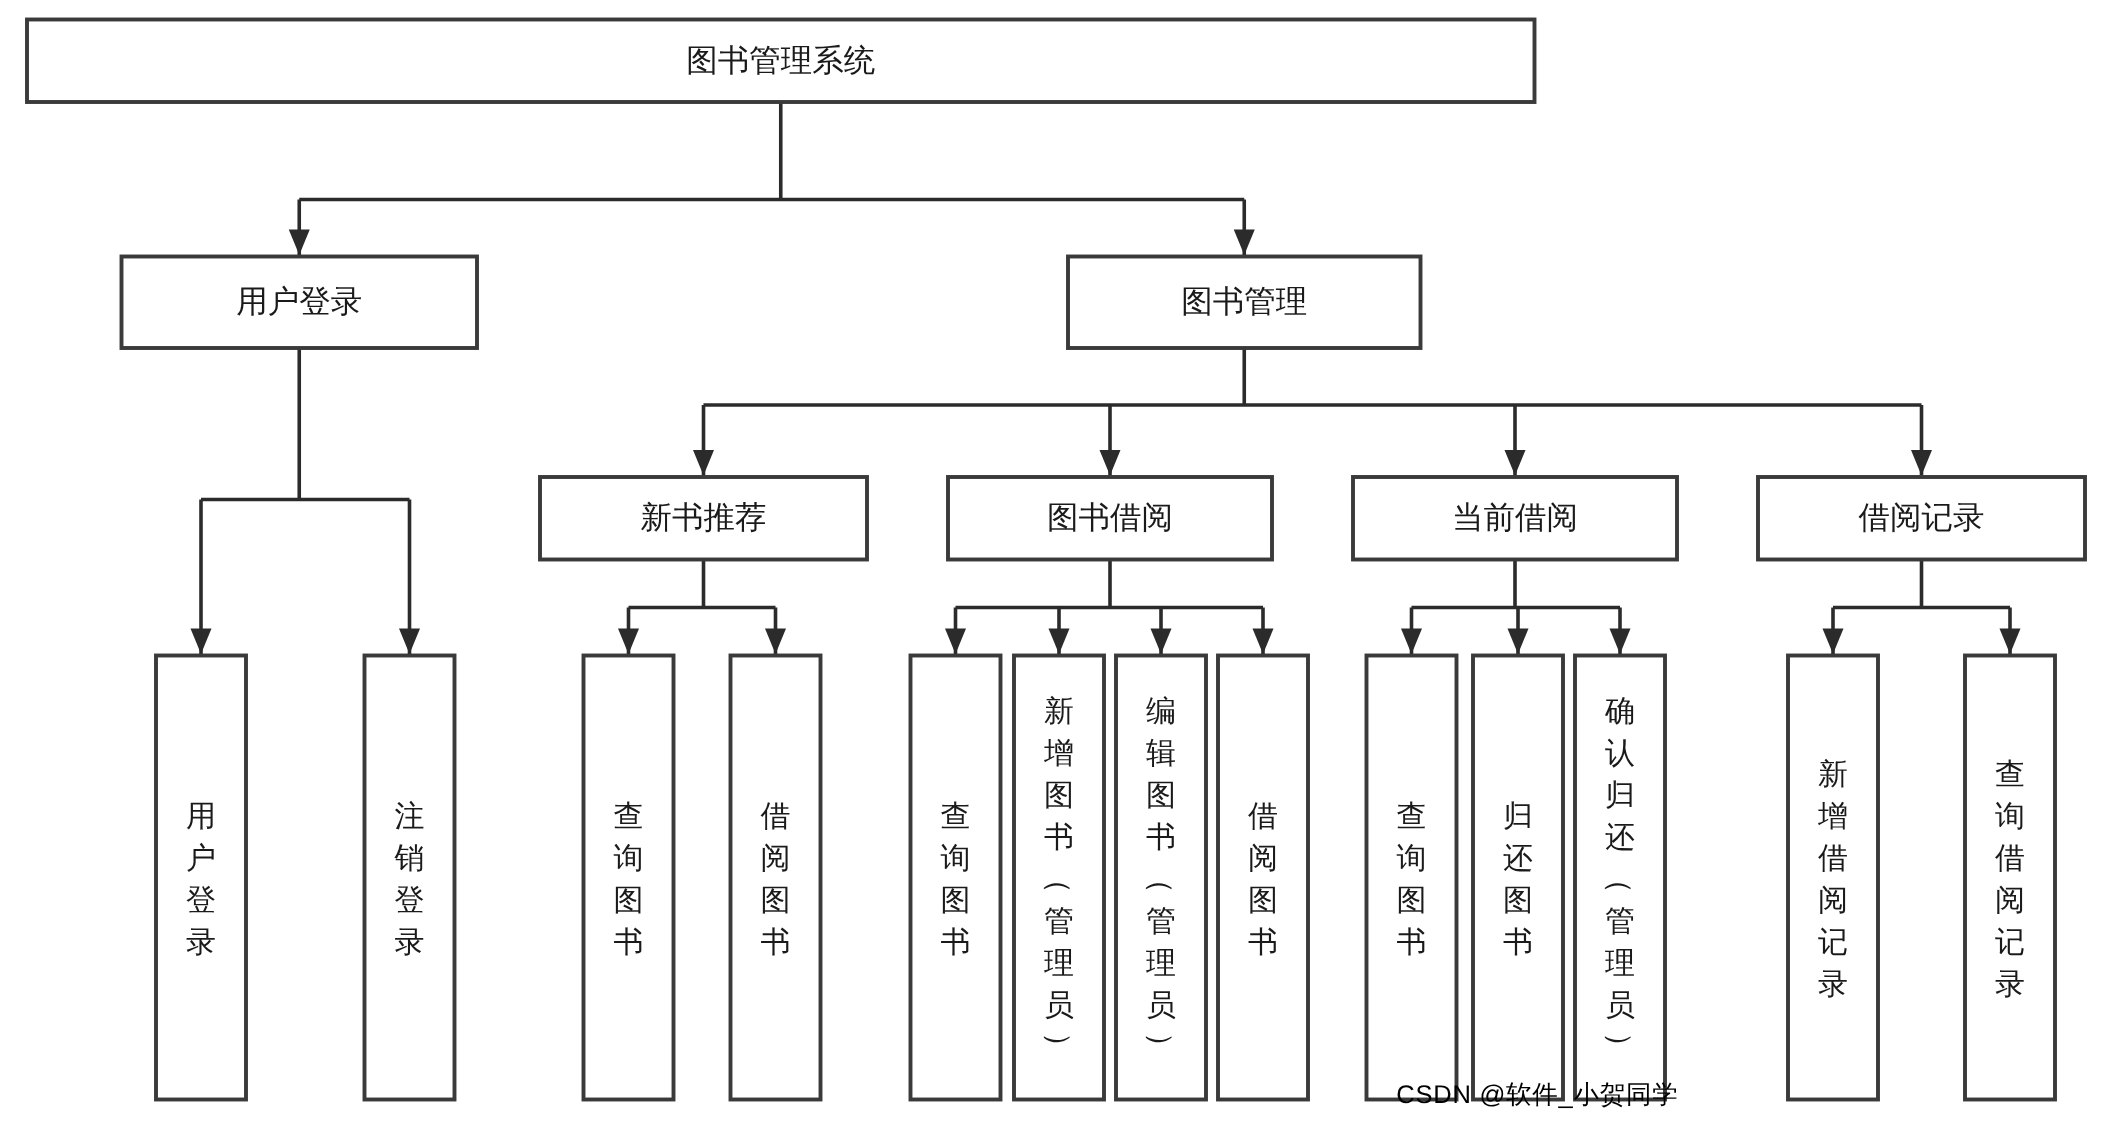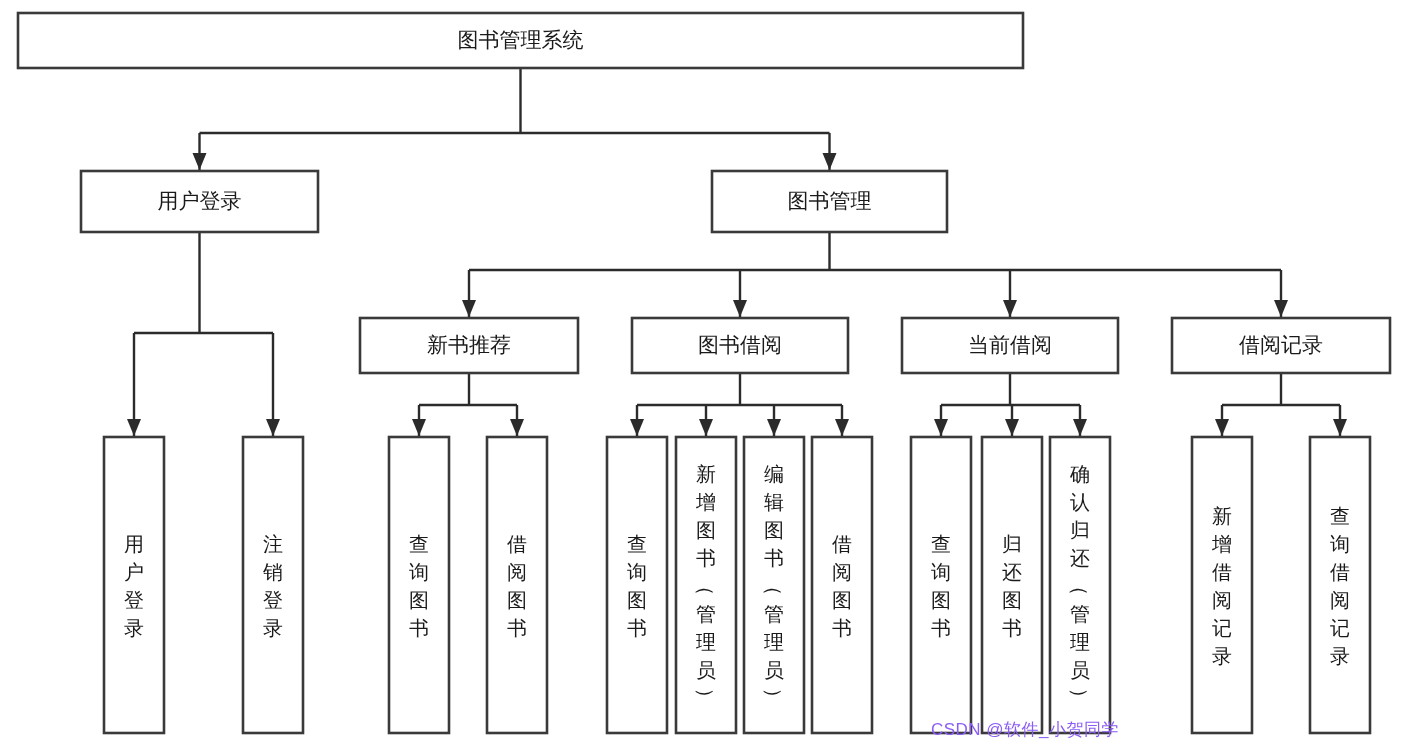--- a/index.html
+++ b/index.html
@@ -54,21 +54,21 @@
   .arrow-head {
     fill: #2b2b2b;
     stroke: none;
   }
   .watermark {
     position: absolute;
     right: 8px;
     bottom: 6px;
     font-family: "Liberation Sans", "DejaVu Sans", sans-serif;
     font-size: 17px;
-    color: #8b5cf6;
+    color: #000000;
     letter-spacing: 0.5px;
     white-space: nowrap;
     user-select: none;
   }
 </style>
 </head>
 <body>
 
 <div id="chart-root">
   <svg class="diagram" id="diagram-svg" viewBox="0 0 1405 747" xmlns="http://www.w3.org/2000/svg">

